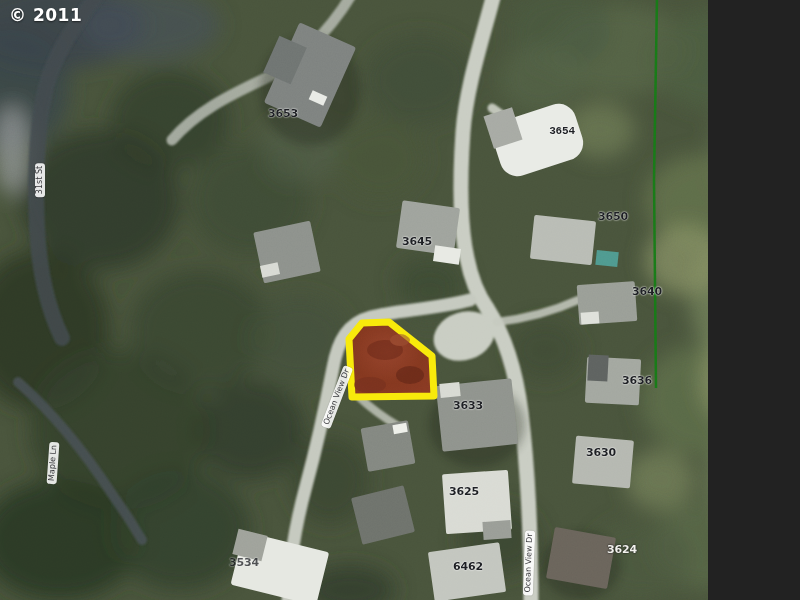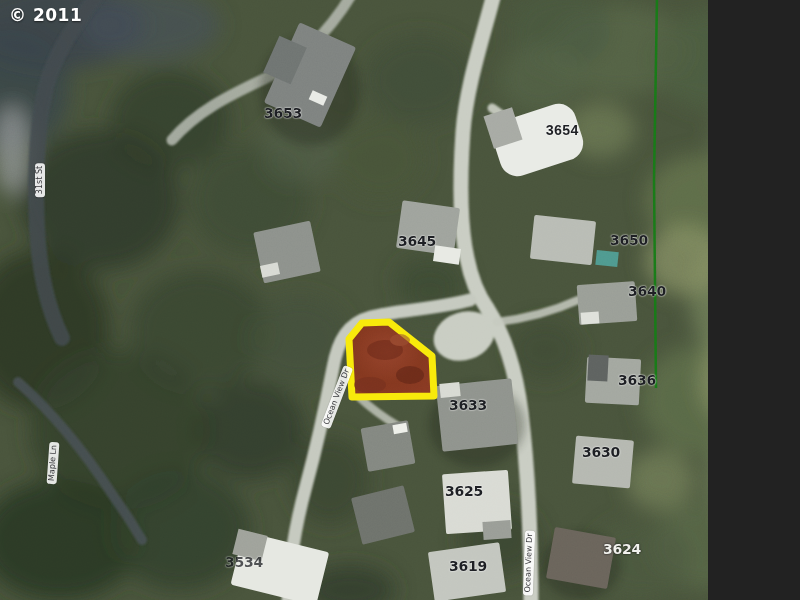--- a/index.html
+++ b/index.html
@@ -15,21 +15,21 @@
   .copyright{
     font-size:17px;font-weight:700;color:#ffffff;letter-spacing:.5px;
     text-shadow:0 1px 2px rgba(0,0,0,.55);
   }
   .street{
     font-size:8px;line-height:10px;color:#38383c;
     background:rgba(255,255,255,.87);padding:0 3px;border-radius:3px;
     box-shadow:0 0 1px rgba(0,0,0,.45);
   }
   .num{
-    font-size:14px;font-weight:700;color:#1e2024;letter-spacing:-.2px;
+    font-size:11px;font-weight:700;color:#1e2024;letter-spacing:-.2px;
     text-shadow:0 0 2px rgba(255,255,255,.9),0 0 1px rgba(255,255,255,.85);
   }
   .num-light{
     color:#f1f1ec;
     text-shadow:0 0 2px rgba(30,30,30,.95),0 0 1px rgba(30,30,30,.9);
   }
   .num-faint{opacity:.75;}
 </style>
 </head>
 <body>
@@ -178,23 +178,23 @@
   <div class="label copyright" style="left:9px;top:5px;">© 2011</div>
 
   <div class="label street" style="left:40px;top:180px;transform:translate(-50%,-50%) rotate(-90deg);">31st St</div>
   <div class="label street" style="left:53px;top:463px;transform:translate(-50%,-50%) rotate(-86deg);">Maple Ln</div>
   <div class="label street" style="left:337px;top:397px;transform:translate(-50%,-50%) rotate(-69deg);">Ocean View Dr</div>
   <div class="label street" style="left:529px;top:563px;transform:translate(-50%,-50%) rotate(-88deg);">Ocean View Dr</div>
 
   <div class="label num" style="left:283px;top:113px;transform:translate(-50%,-50%);">3653</div>
   <div class="label num" style="left:562px;top:131px;transform:translate(-50%,-50%);font-family:Liberation Mono, monospace;">3654</div>
   <div class="label num" style="left:417px;top:241px;transform:translate(-50%,-50%);">3645</div>
-  <div class="label num" style="left:613px;top:240px;transform:translate(-50%,-50%);margin-left:16px;">3650</div>
+  <div class="label num" style="left:613px;top:216px;transform:translate(-50%,-50%);">3650</div>
   <div class="label num" style="left:647px;top:291px;transform:translate(-50%,-50%);">3640</div>
   <div class="label num" style="left:637px;top:380px;transform:translate(-50%,-50%);">3636</div>
   <div class="label num" style="left:468px;top:405px;transform:translate(-50%,-50%);">3633</div>
   <div class="label num" style="left:601px;top:452px;transform:translate(-50%,-50%);">3630</div>
   <div class="label num" style="left:464px;top:491px;transform:translate(-50%,-50%);">3625</div>
   <div class="label num num-light" style="left:578px;top:549px;transform:translate(-50%,-50%);margin-left:44px;">3624</div>
-  <div class="label num" style="left:468px;top:566px;transform:translate(-50%,-50%);">3619</div>
+  <div class="label num" style="left:468px;top:566px;transform:translate(-50%,-50%);">6462</div>
   <div class="label num num-faint" style="left:244px;top:562px;transform:translate(-50%,-50%);text-align:right;">3534</div>
 
 </div>
 
 </body></html>

